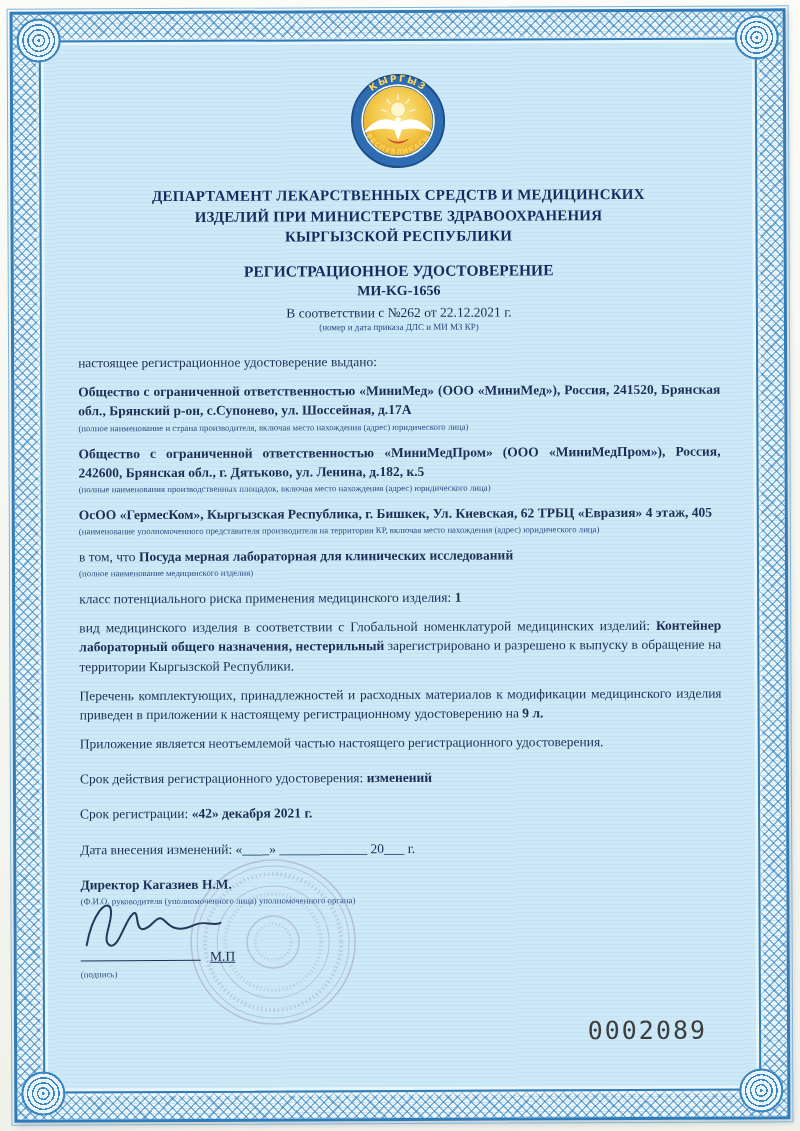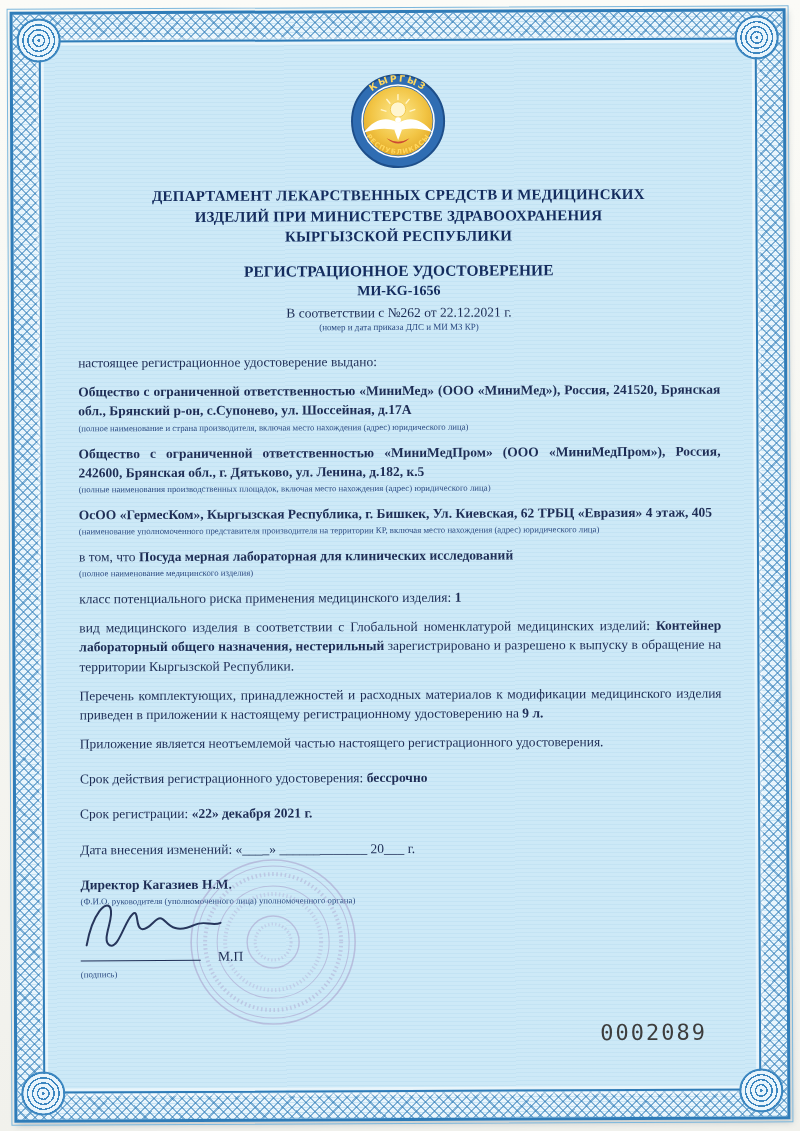--- a/index.html
+++ b/index.html
@@ -59,27 +59,27 @@
   .bold{ font-weight:bold; }
   .caption{ font-size:8.8px; color:#2c4b82; line-height:1.25; margin-bottom:10px; text-align:left; }
   .sp-md{ margin-top:16px; }
 
   
   .sign-area{ position:relative; margin-top:26px; height:60px; }
   .stamp{ position:absolute; left:105px; top:-78px; width:175px; height:175px; opacity:.48; }
   .signature-svg{ position:absolute; left:-4px; top:-40px; width:150px; height:62px; }
   .sign-row{ position:relative; padding-top:14px; font-size:13.5px; }
   .sign-line{ display:inline-block; width:120px; border-bottom:1px solid #1e2d55; height:14px; }
-  .mp{ margin-left:14px; }
+  .mp{ margin-left:6px;text-decoration:underline; }
   .sign-caption{ font-size:8.8px; color:#2c4b82; margin-top:2px; }
 
   .serial{
     position:absolute; right:52px; bottom:44px;
     font-family:"DejaVu Sans Mono",monospace;
-    font-size:22px; letter-spacing:2px; color:#3d3d3d;
+    font-size:25px; letter-spacing:2px; color:#3d3d3d;
   }
 </style>
 </head>
 <body>
 
 <div class="page">
   <div class="cert-frame">
     <div class="corner tl"></div>
     <div class="corner tr"></div>
     <div class="corner bl"></div>
@@ -150,23 +150,23 @@
         <div class="caption">(полное наименование медицинского изделия)</div>
 
         <p class="para"><span>класс потенциального риска применения медицинского изделия: </span><span class="bold">1</span></p>
 
         <p class="para"><span>вид медицинского изделия в соответствии с Глобальной номенклатурой медицинских изделий: </span><span class="bold">Контейнер лабораторный общего назначения, нестерильный</span><span> зарегистрировано и разрешено к выпуску в обращение на территории Кыргызской Республики.</span></p>
 
         <p class="para"><span>Перечень комплектующих, принадлежностей и расходных материалов к модификации медицинского изделия приведен в приложении к настоящему регистрационному удостоверению на </span><span class="bold">9 л.</span></p>
 
         <p class="para">Приложение является неотъемлемой частью настоящего регистрационного удостоверения.</p>
 
-        <p class="para sp-md"><span>Срок действия регистрационного удостоверения: </span><span class="bold">бессрочно</span></p>
+        <p class="para sp-md"><span>Срок действия регистрационного удостоверения: </span><span class="bold">изменений</span></p>
 
-        <p class="para sp-md"><span>Срок регистрации: </span><span class="bold">«22» декабря 2021 г.</span></p>
+        <p class="para sp-md"><span>Срок регистрации: </span><span class="bold">«42» декабря 2021 г.</span></p>
 
         <p class="para sp-md">Дата внесения изменений: «____»  _____________ 20___ г.</p>
 
         <p class="para tight bold sp-md">Директор Кагазиев Н.М.</p>
         <div class="caption">(Ф.И.О. руководителя (уполномоченного лица) уполномоченного органа)</div>
 
         <div class="sign-area">
           <svg class="stamp" viewBox="0 0 175 175">
             <g fill="none" stroke="#a393c4">
               <circle cx="87.5" cy="87.5" r="82" stroke-width="1.6"></circle>

